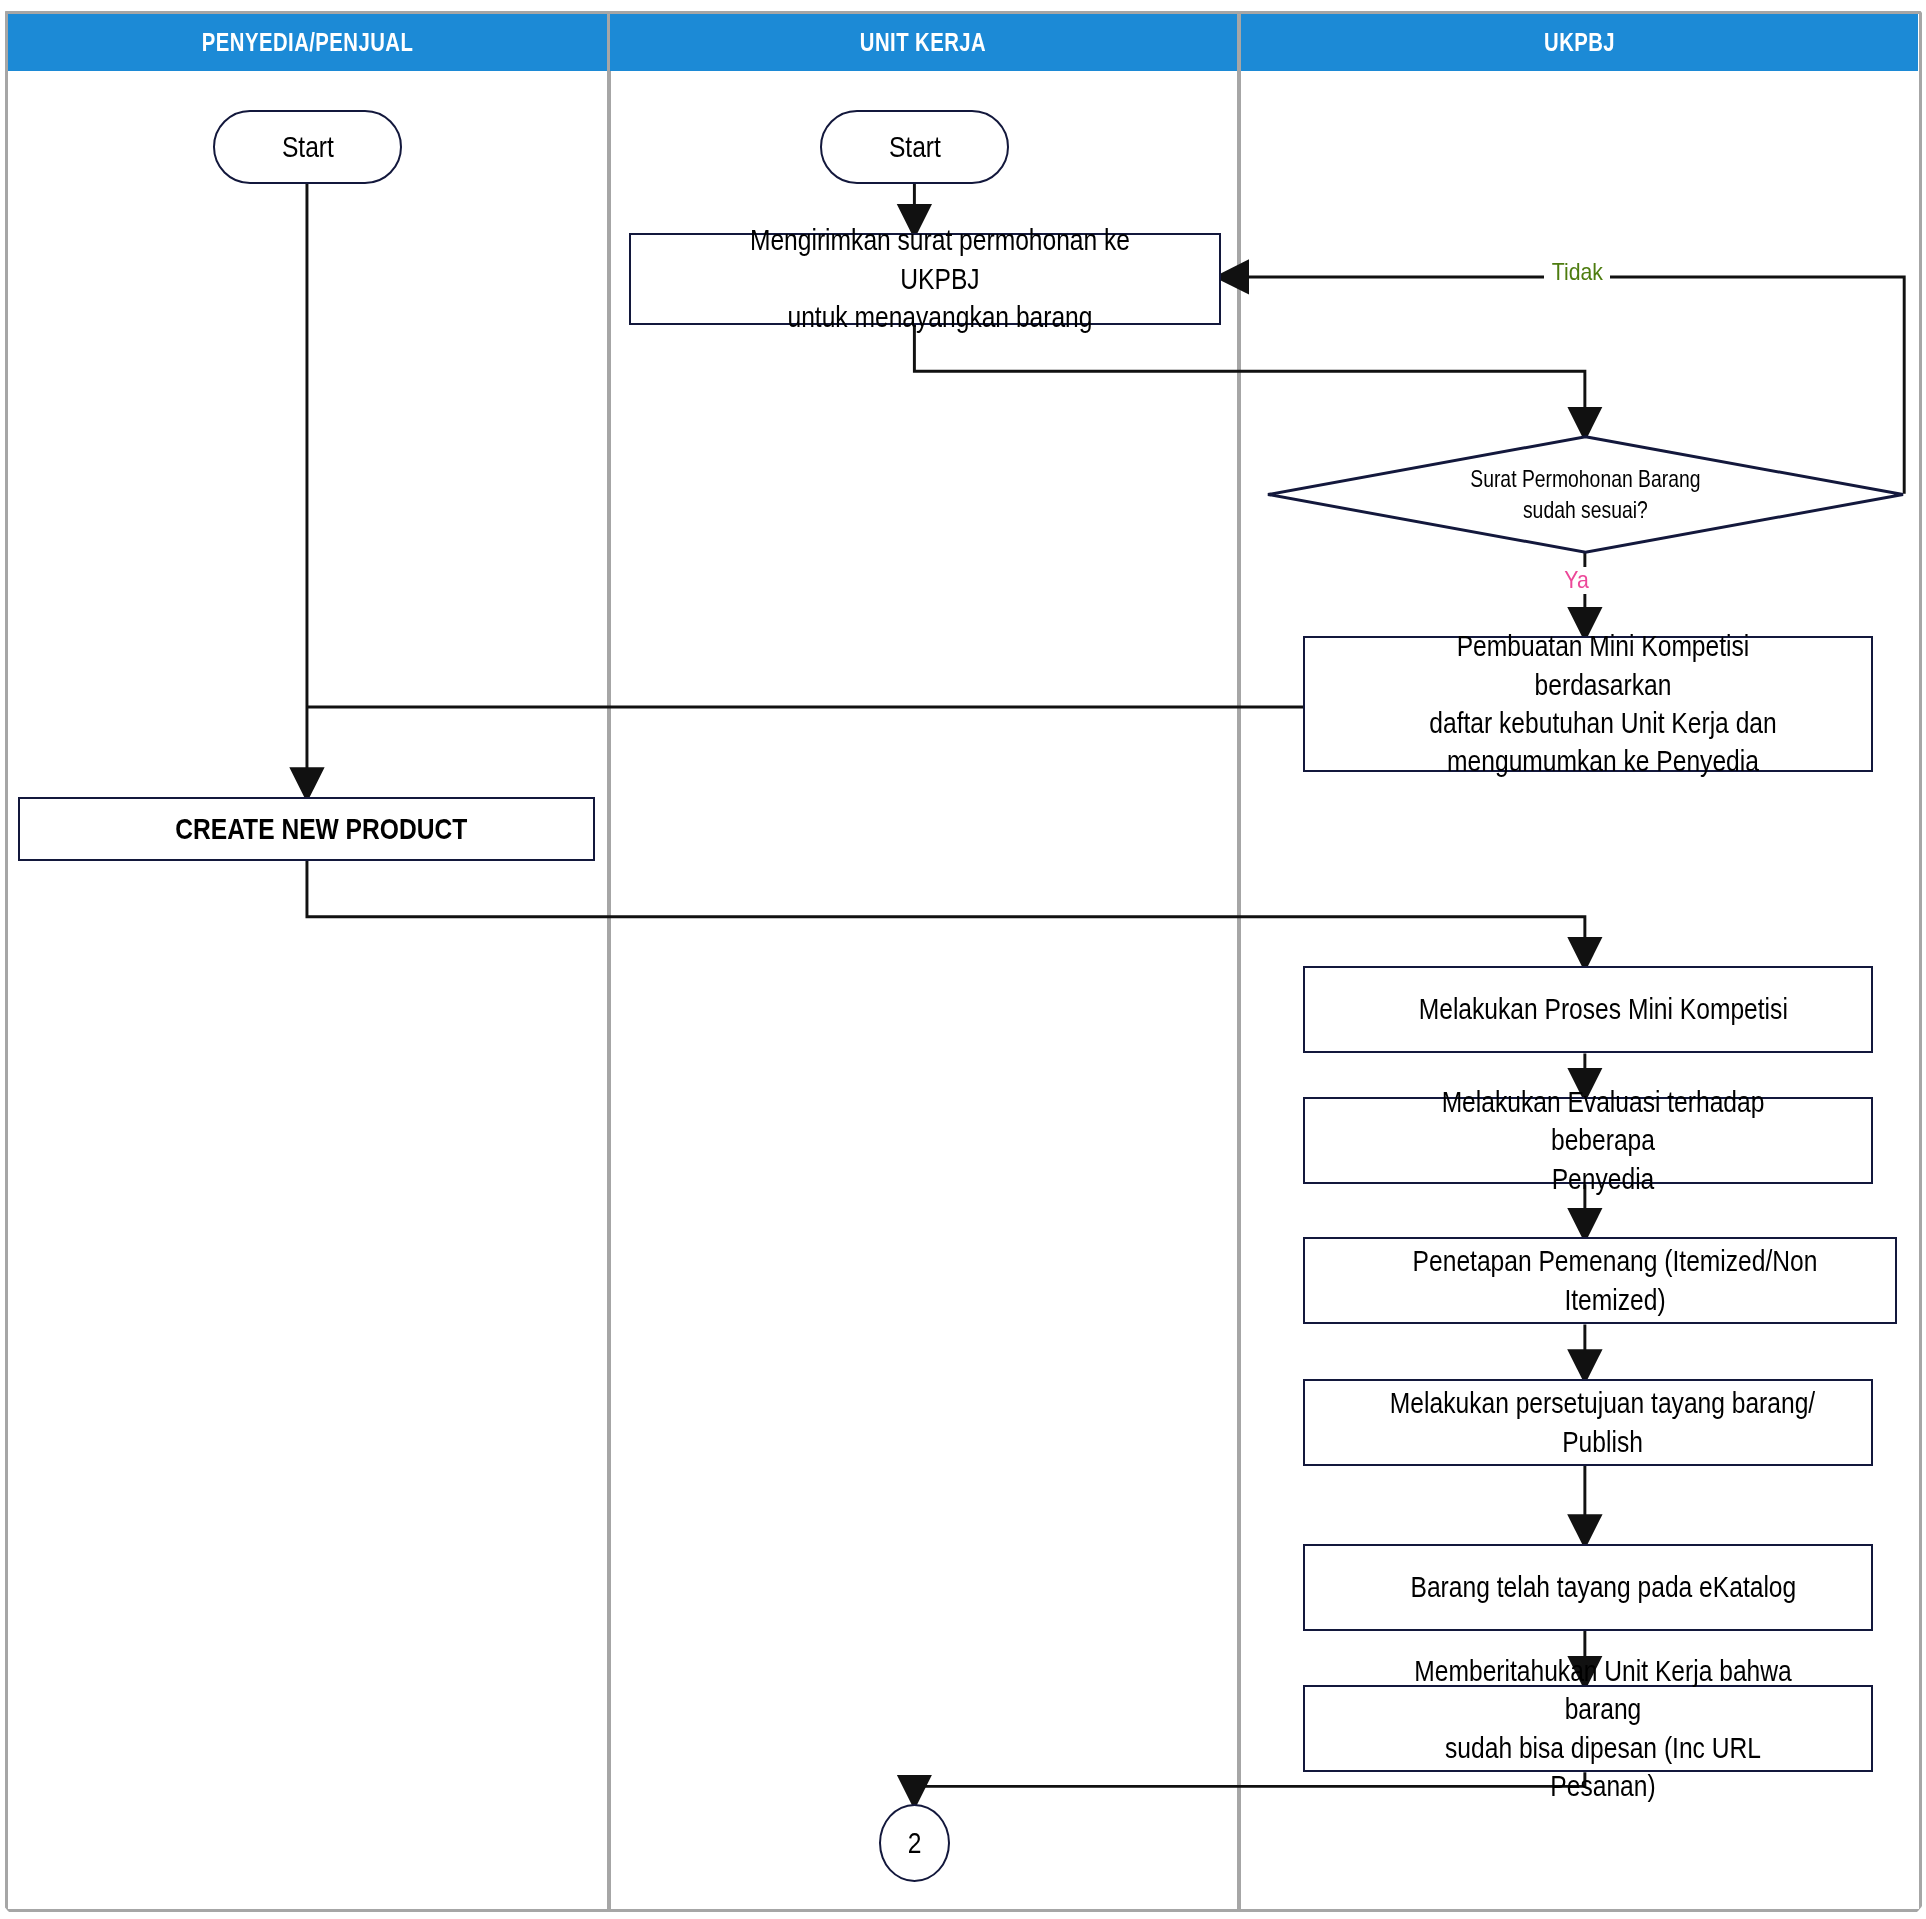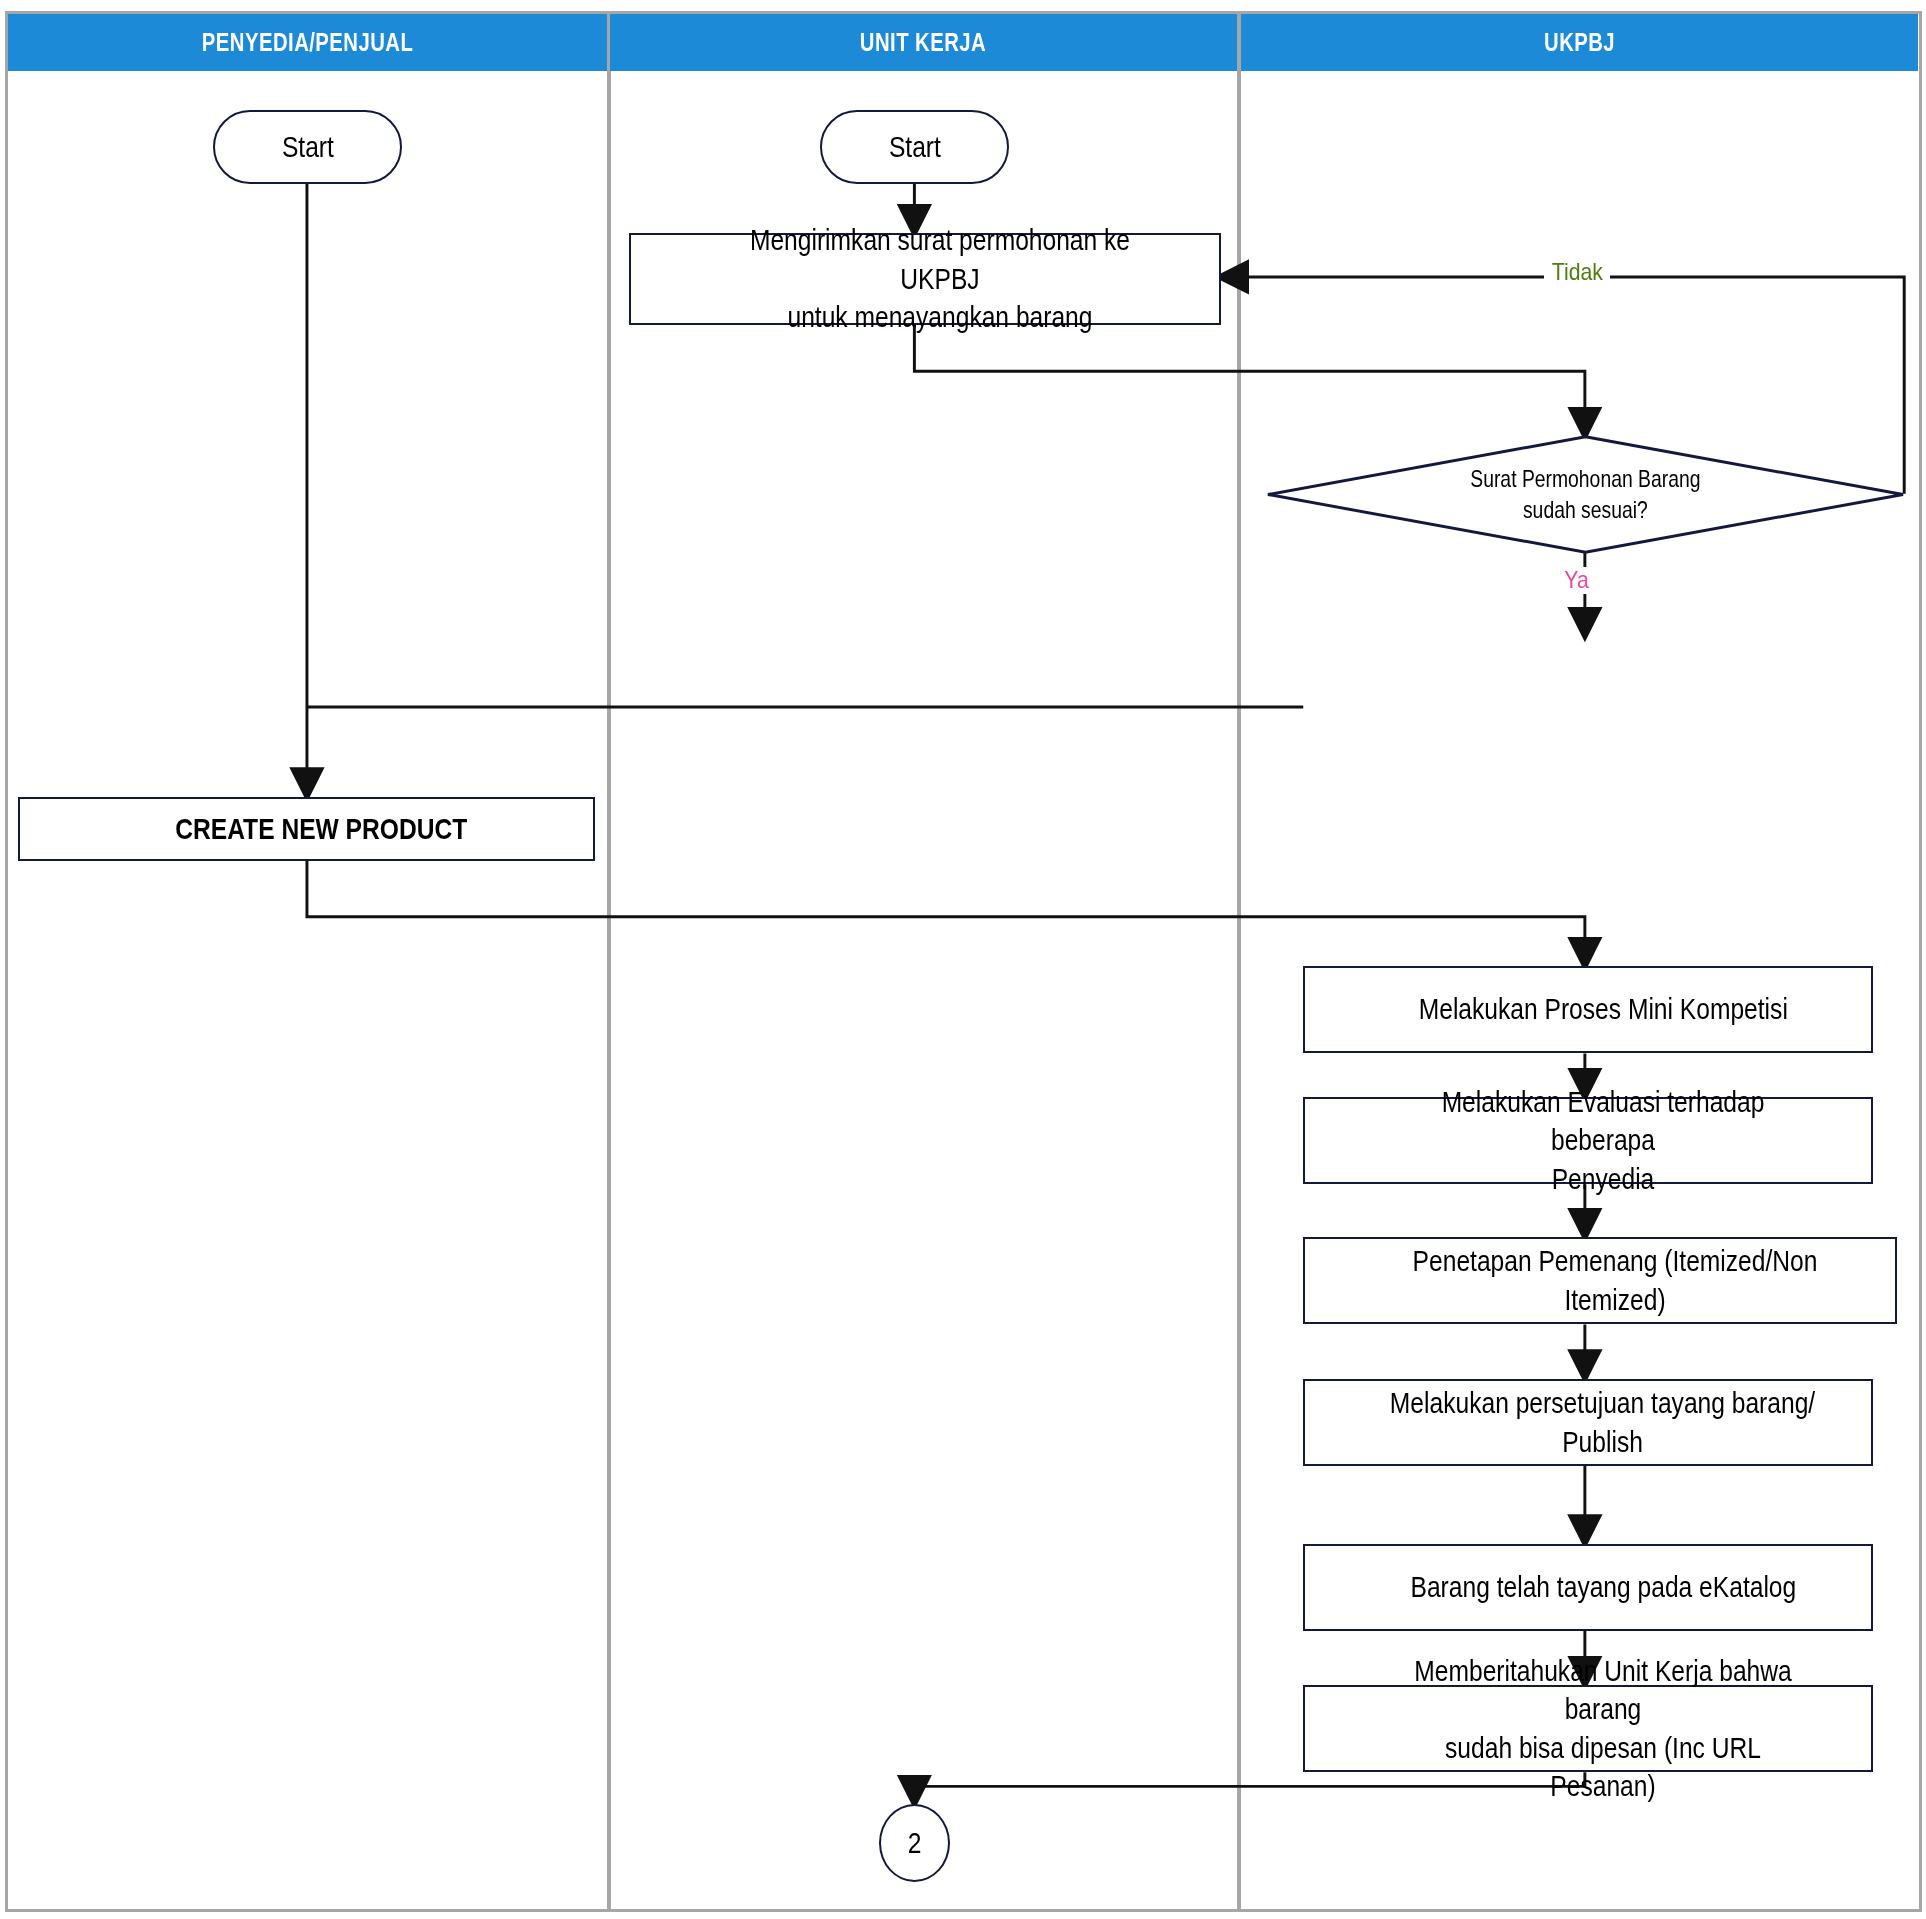--- a/index.html
+++ b/index.html
@@ -9,20 +9,21 @@
   }
   body {
     font-family: "Liberation Sans", sans-serif;
   }
   #canvas {
     position: relative;
     width: 1926px;
     height: 1919px;
     background: #ffffff;
     overflow: hidden;
+    border-radius: 27px;
   }
   
   .lane-frame {
     position: absolute;
     left: 4.7px;
     top: 10.6px;
     width: 1917px;
     height: 1901px;
     border: 3.5px solid #a6a6a6;
     box-sizing: border-box;
@@ -210,20 +211,25 @@
   <div class="diamond-wrap" style="left:1266px; top:435px; width:639px; height:119px;">
     <svg width="639" height="119" viewBox="0 0 1084 202" xmlns="http://www.w3.org/2000/svg">
       <polygon points="542,3 1081,101 542,199 3,101" fill="#ffffff" stroke="#13183c" stroke-width="5"></polygon>
     </svg>
     <div class="diamond-label">
       <span class="txt">Surat Permohonan Barang
 sudah sesuai?</span>
     </div>
   </div>
 
+  <div class="node process" style="left:1303px; top:636px; width:570px; height:136px;">
+    <span class="txt">Pembuatan Mini Kompetisi berdasarkan
+daftar kebutuhan Unit Kerja dan
+mengumumkan ke Penyedia</span>
+  </div>
 
   <div class="node process bold" style="left:17.7px; top:797px; width:577px; height:64px;">
     <span class="txt">CREATE NEW PRODUCT</span>
   </div>
 
   <div class="node process" style="left:1303px; top:966px; width:570px; height:87px;">
     <span class="txt">Melakukan Proses Mini Kompetisi</span>
   </div>
 
   <div class="node process" style="left:1303px; top:1097px; width:570px; height:87px;">

